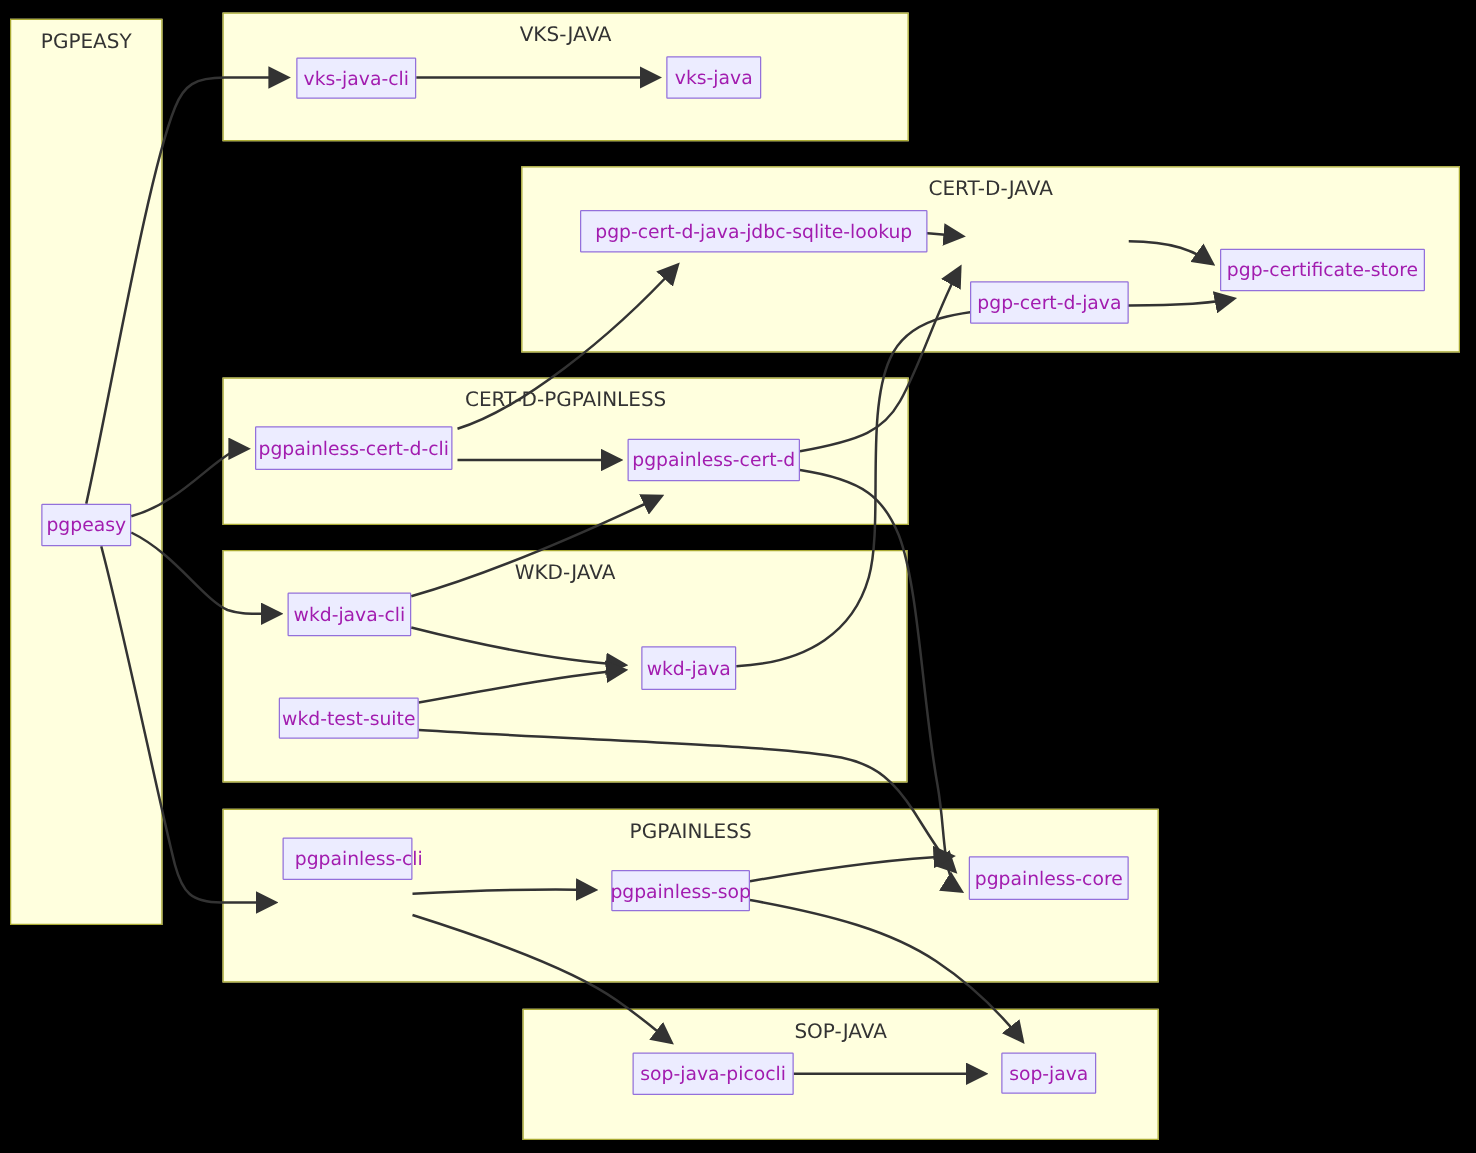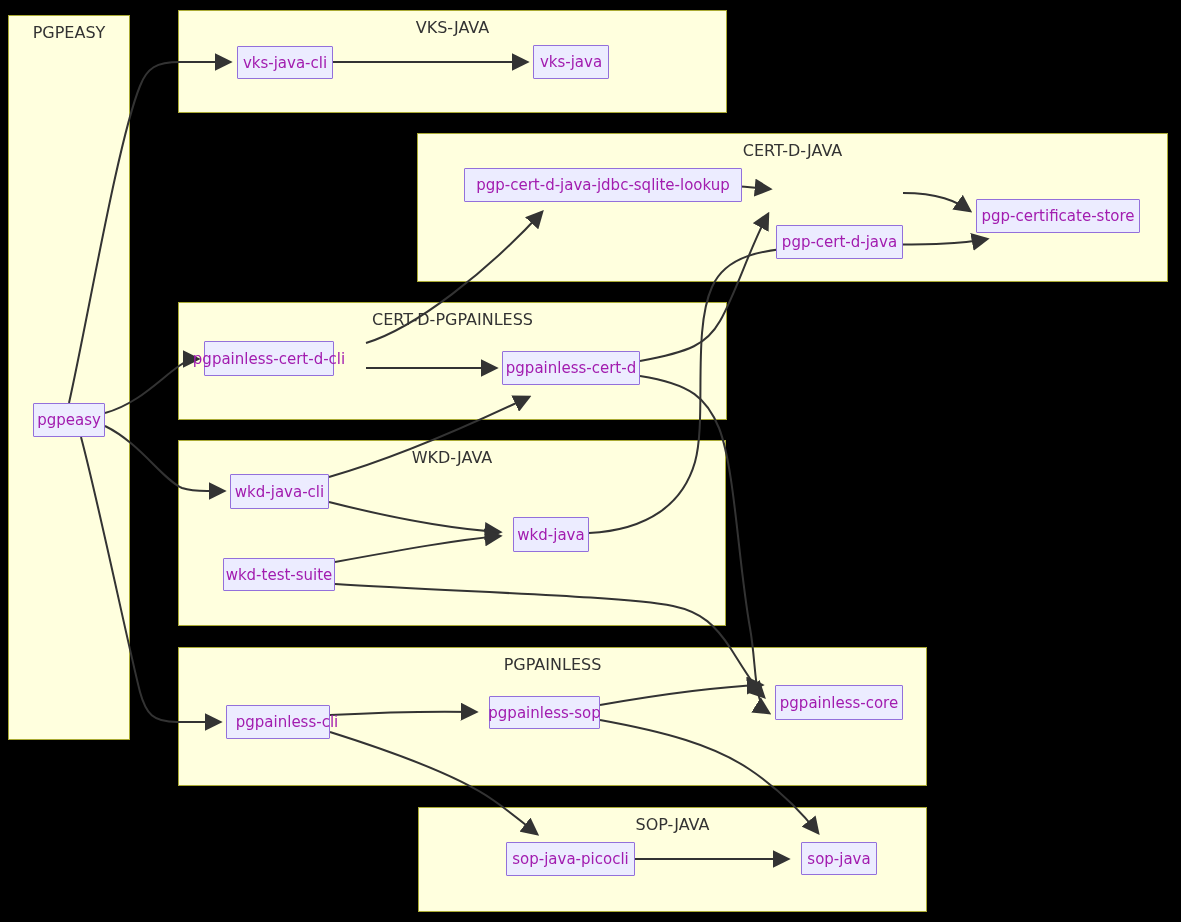--- a/index.html
+++ b/index.html
@@ -106,24 +106,24 @@
     <path class="edge" marker-end="url(#arrow)" d="M 600 720 C 666 732 713 745 749 769 C 782 791 803 814 818 833"></path>
     <path class="edge" marker-end="url(#arrow)" d="M 635 859 L 788 859"></path>
   </svg>
 
   <div class="node" style="left:33px;top:403px;width:72px;height:34px;">pgpeasy</div>
   <div class="node" style="left:237px;top:46px;width:96px;height:33px;">vks-java-cli</div>
   <div class="node" style="left:533px;top:45px;width:76px;height:34px;">vks-java</div>
   <div class="node" style="left:418px;top:168px;width:278px;height:34px;margin-left:46px;">pgp-cert-d-java-jdbc-sqlite-lookup</div>
   <div class="node" style="left:776px;top:177px;width:127px;height:34px;margin-top:48px;">pgp-cert-d-java</div>
   <div class="node" style="left:976px;top:199px;width:164px;height:34px;">pgp-certificate-store</div>
-  <div class="node" style="left:204px;top:341px;width:130px;height:35px;">pgpainless-cert-d-cli</div>
+  <div class="node" style="left:204px;top:341px;width:158px;height:35px;">pgpainless-cert-d-cli</div>
   <div class="node" style="left:502px;top:351px;width:138px;height:34px;">pgpainless-cert-d</div>
   <div class="node" style="left:230px;top:474px;width:99px;height:35px;">wkd-java-cli</div>
   <div class="node" style="left:513px;top:517px;width:76px;height:35px;">wkd-java</div>
   <div class="node" style="left:223px;top:558px;width:112px;height:33px;">wkd-test-suite</div>
-  <div class="node" style="left:226px;top:705px;width:104px;height:34px;padding-left:18px;">pgpainless-cli</div>
+  <div class="node" style="left:226px;top:670px;width:104px;height:34px;padding-left:18px;">pgpainless-cli</div>
   <div class="node" style="left:489px;top:696px;width:111px;height:33px;">pgpainless-sop</div>
   <div class="node" style="left:775px;top:685px;width:128px;height:35px;">pgpainless-core</div>
   <div class="node" style="left:506px;top:842px;width:129px;height:34px;">sop-java-picocli</div>
   <div class="node" style="left:801px;top:842px;width:76px;height:33px;">sop-java</div>
 
 </div>
 
 </body></html>

